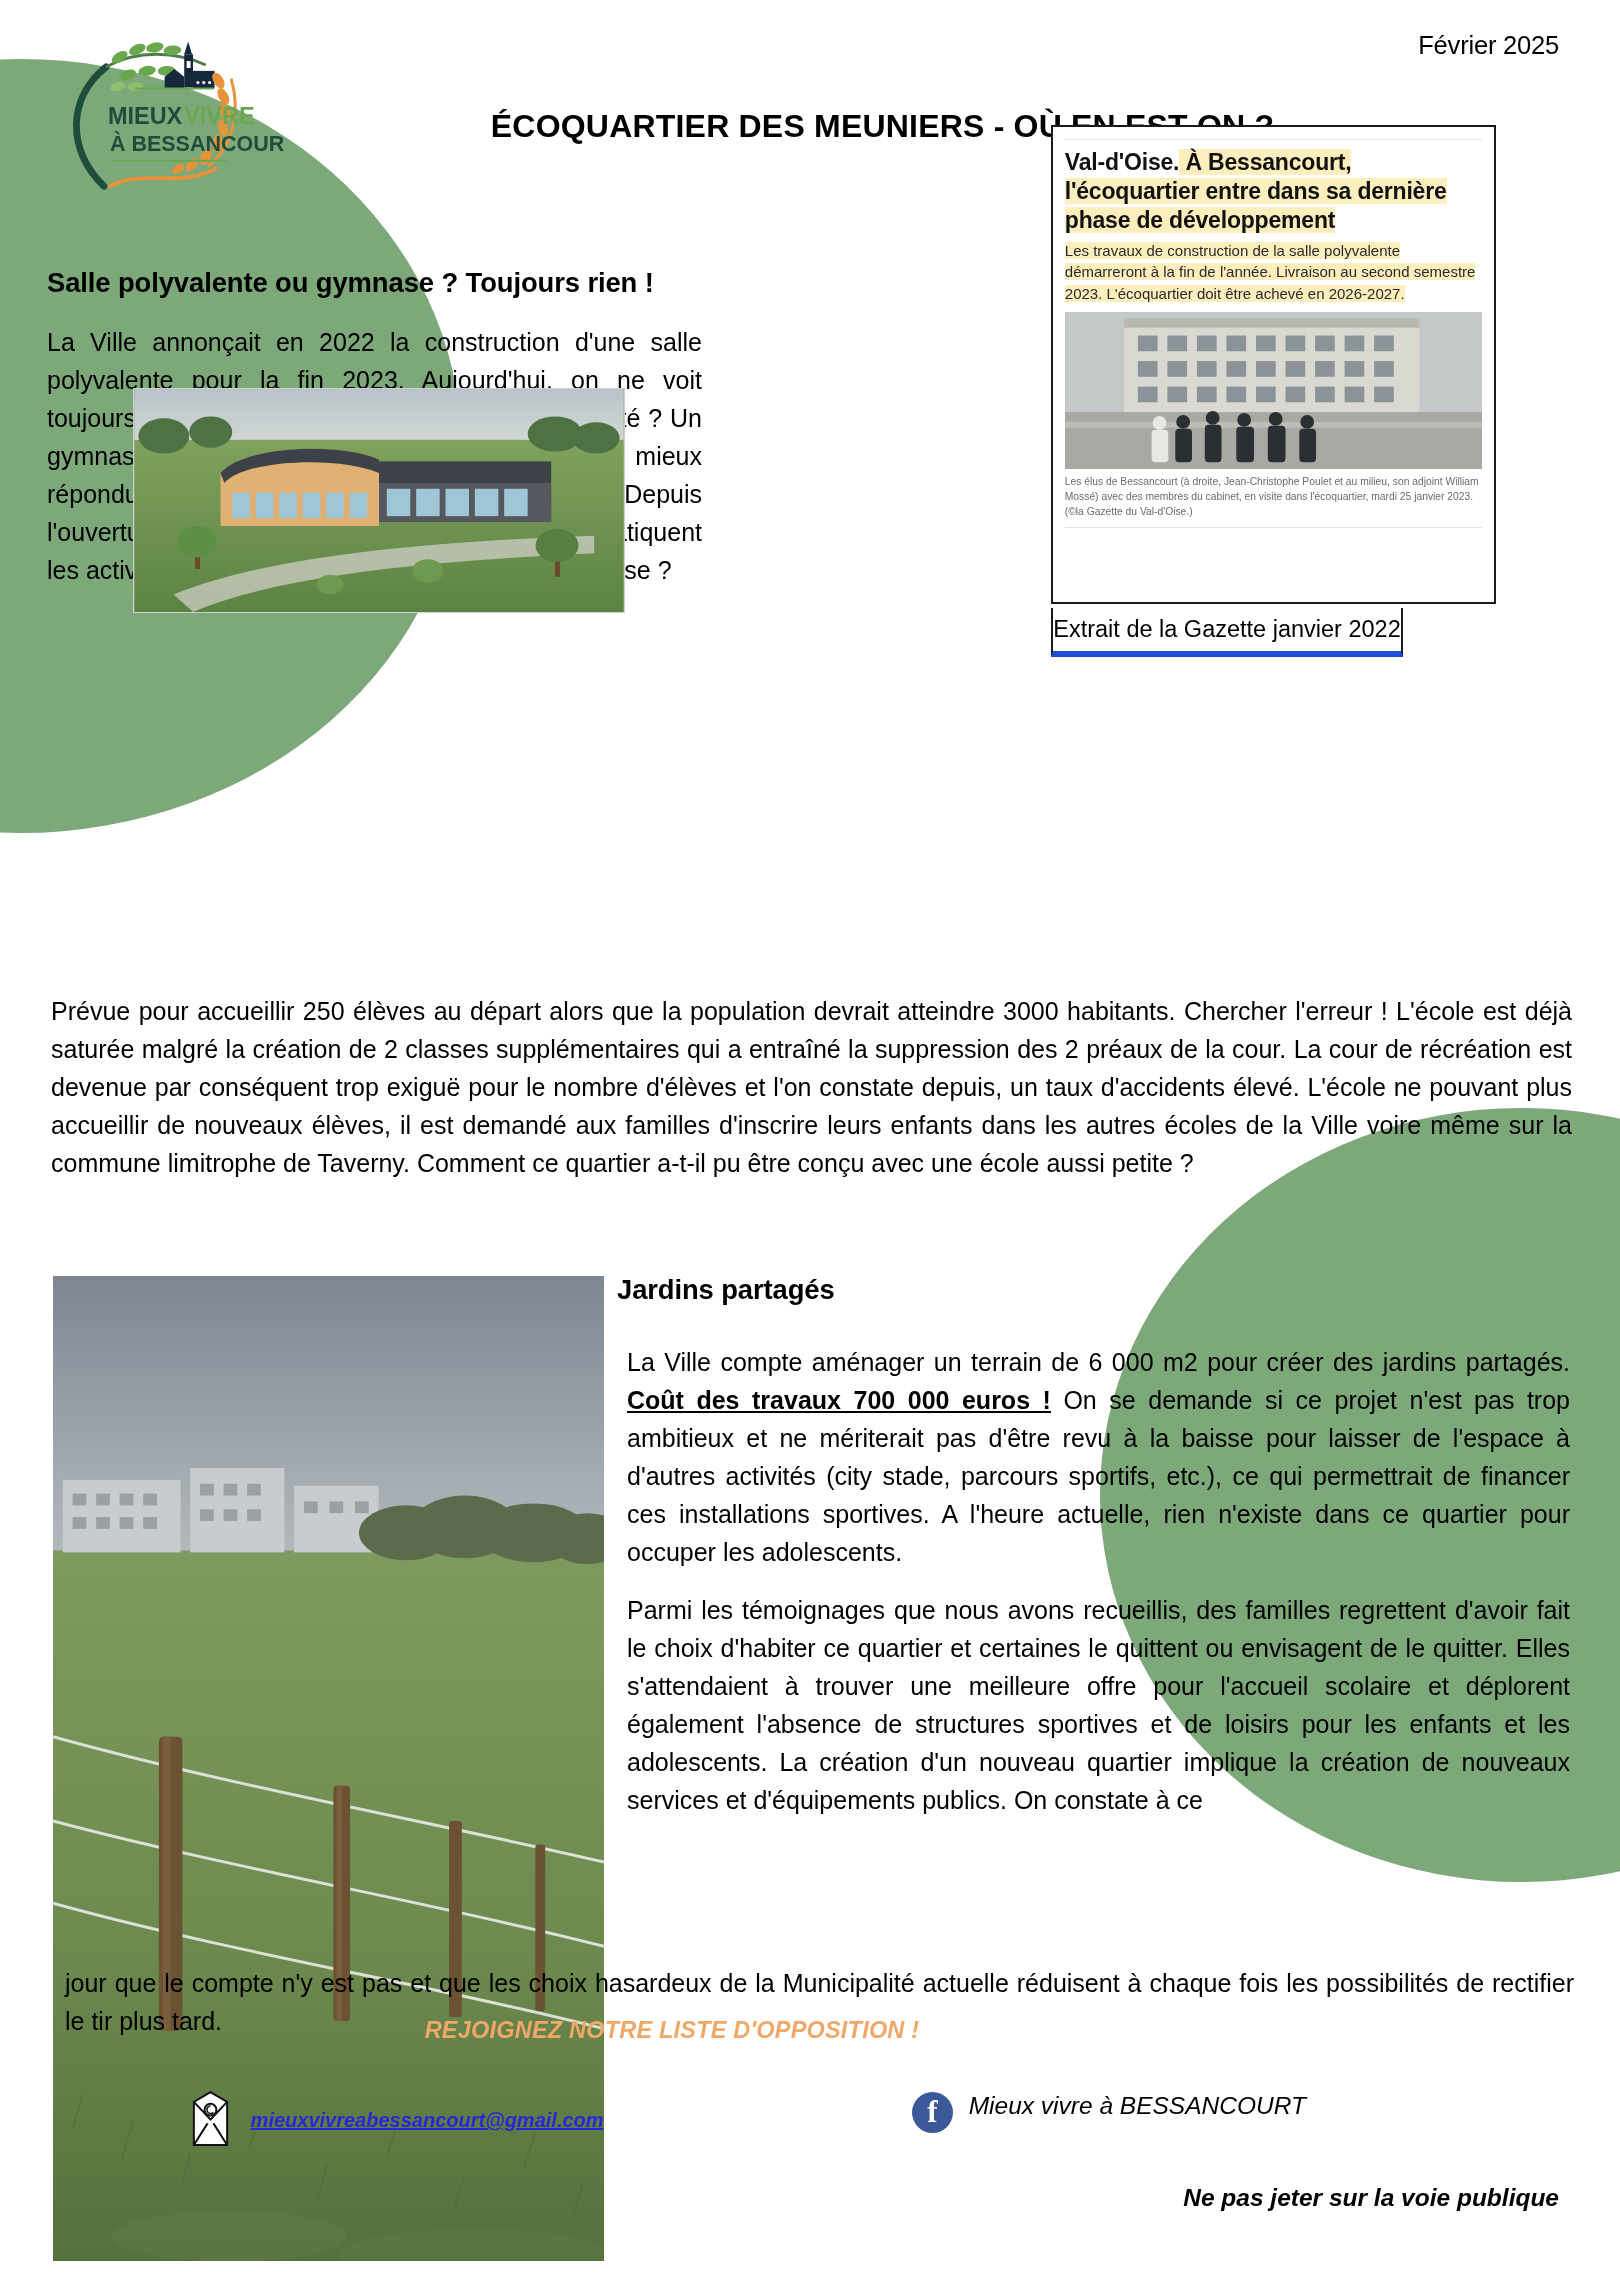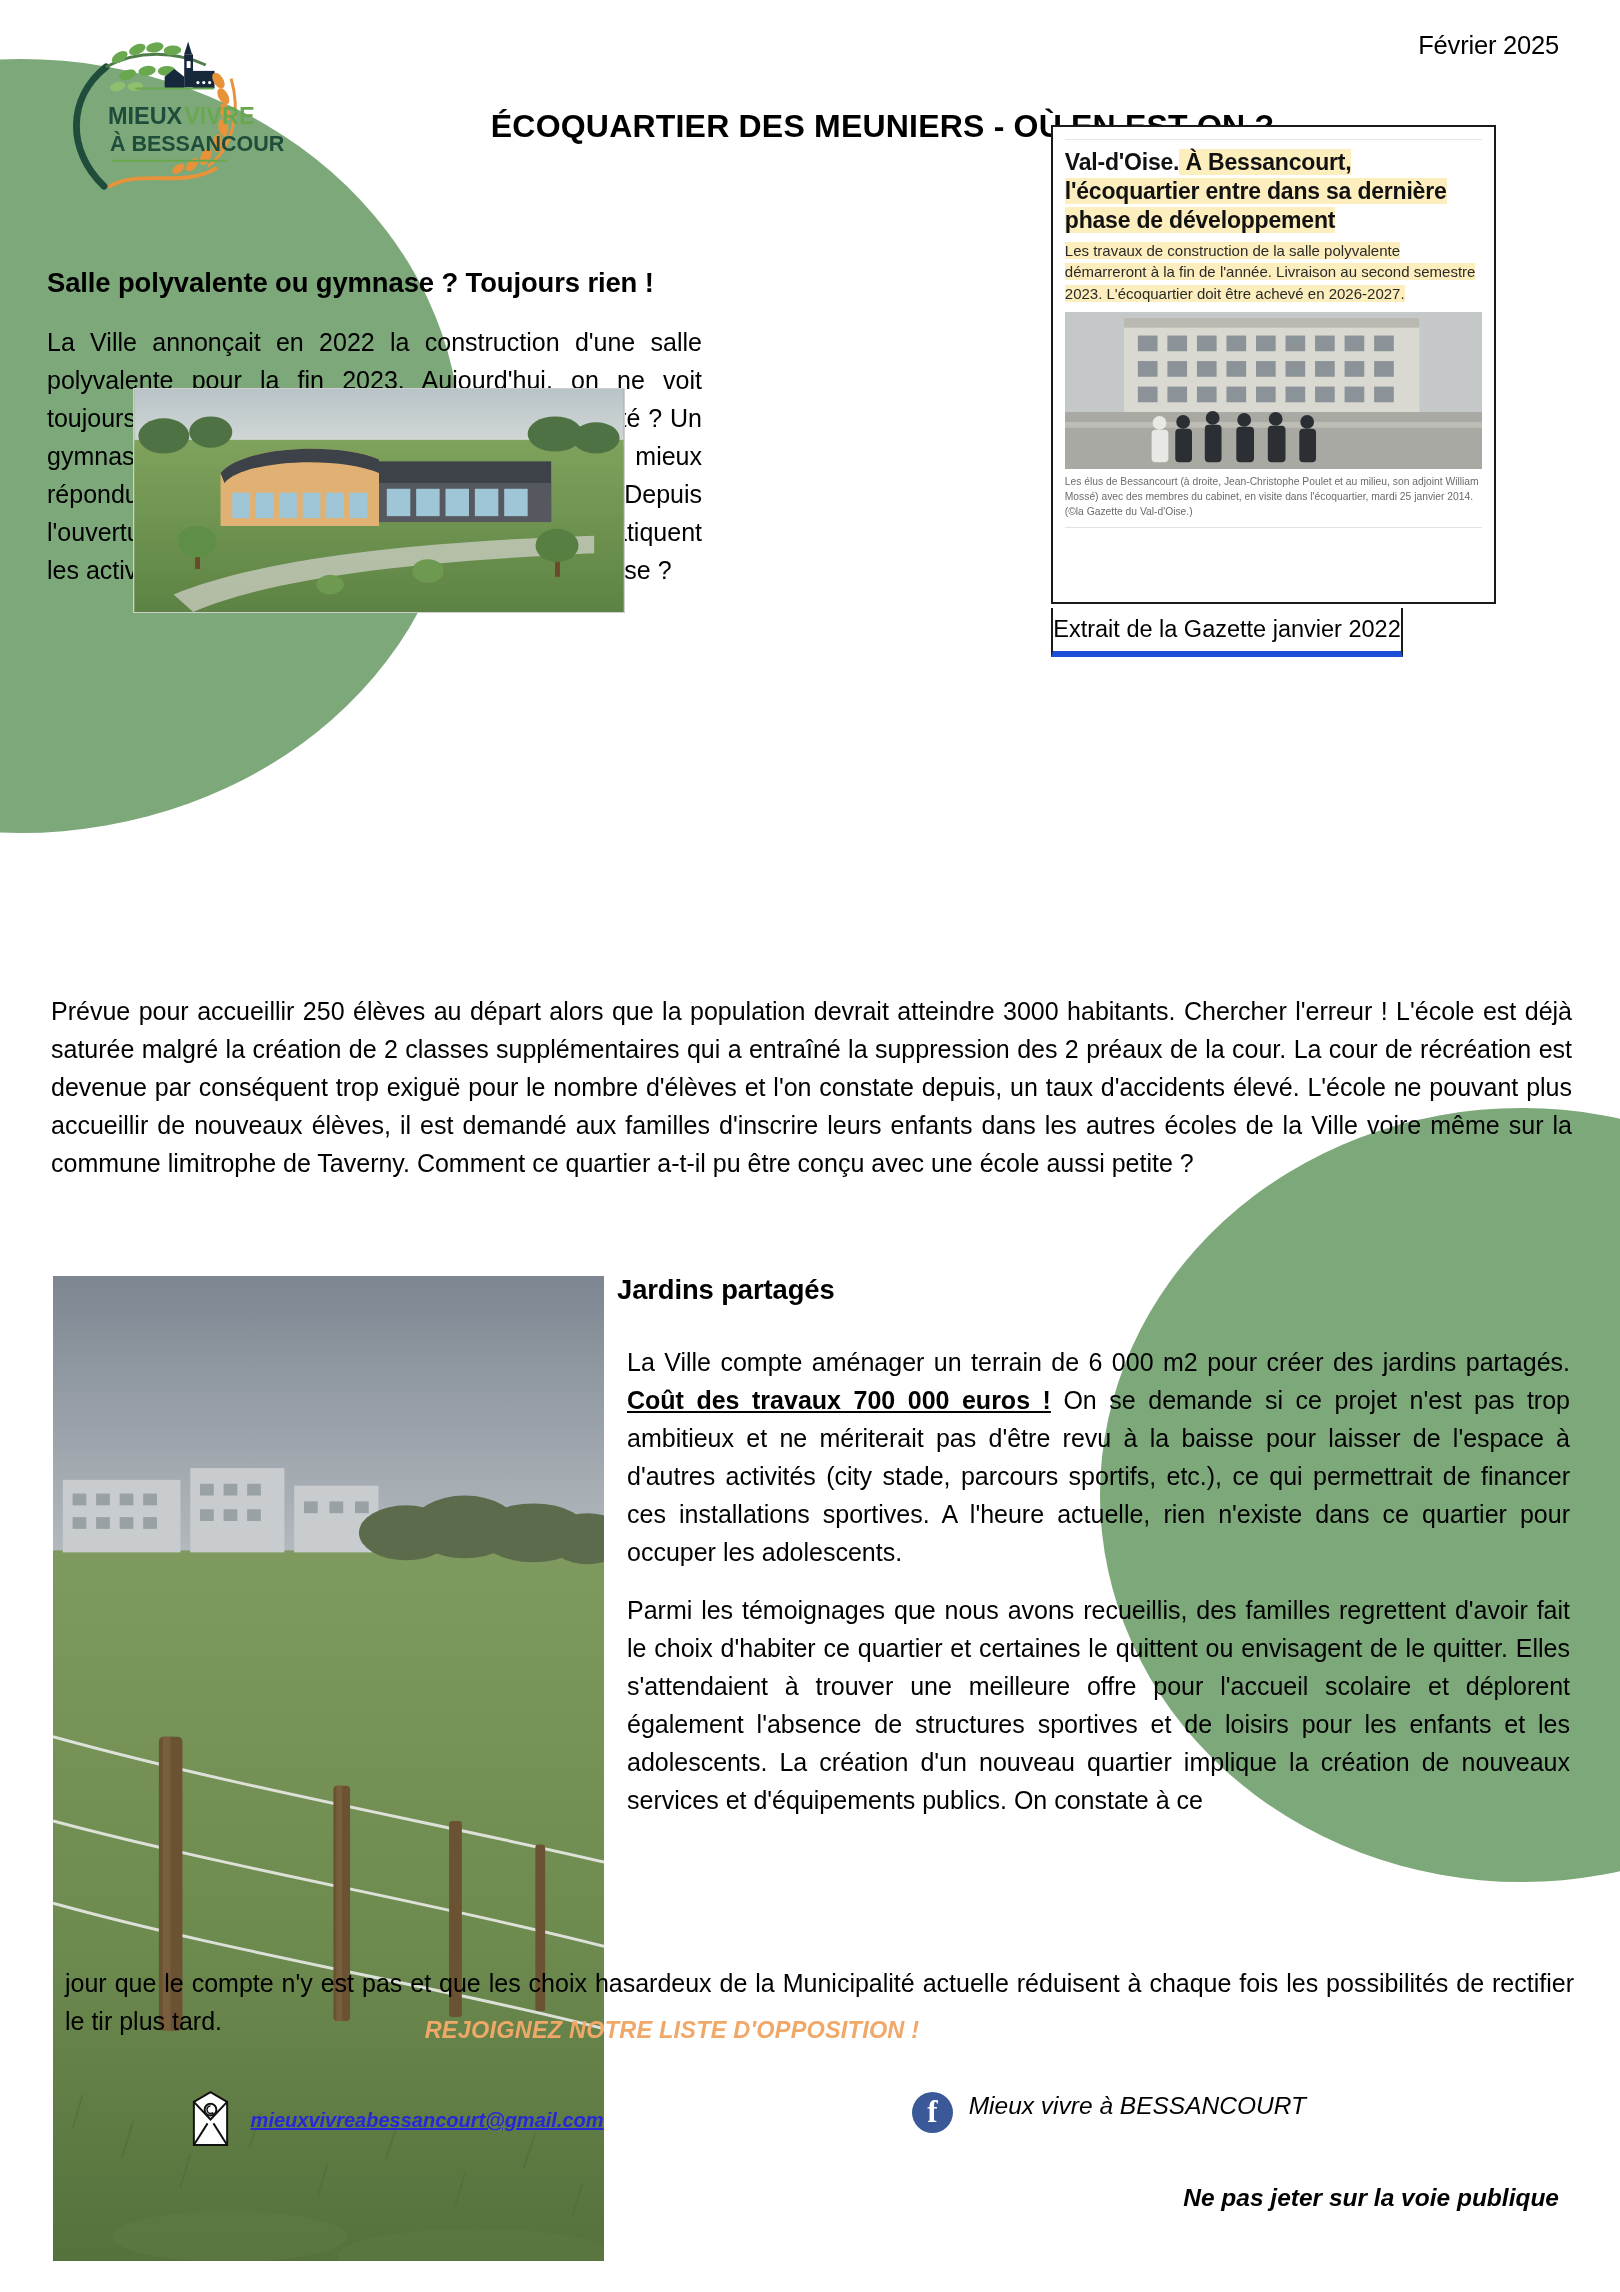--- a/index.html
+++ b/index.html
@@ -473,21 +473,21 @@
             <circle cx="246" cy="112" r="7"></circle>
               <rect x="238" y="119" width="17" height="34" rx="4"></rect>
           </g>
           <g fill="#e8e8e4">
             <circle cx="96" cy="113" r="7"></circle>
               <rect x="88" y="120" width="17" height="33" rx="4"></rect>
           </g>
         </svg>
       </div>
 
-      <div class="clip-cap">Les élus de Bessancourt (à droite, Jean-Christophe Poulet et au milieu, son adjoint William Mossé) avec des membres du cabinet, en visite dans l'écoquartier, mardi 25 janvier 2014. (©la Gazette du Val-d'Oise.)</div>
+      <div class="clip-cap">Les élus de Bessancourt (à droite, Jean-Christophe Poulet et au milieu, son adjoint William Mossé) avec des membres du cabinet, en visite dans l'écoquartier, mardi 25 janvier 2023. (©la Gazette du Val-d'Oise.)</div>
       <div class="clip-botrule"></div>
     </div>
   </div>
 
   <div class="clip-src layer">Extrait de la Gazette janvier 2022</div>
 
 
   <div class="sec2-body body-t layer">Prévue pour accueillir 250 élèves au départ alors que la population devrait atteindre 3000 habitants. Chercher l'erreur ! L'école est déjà saturée malgré la création de 2 classes supplémentaires qui a entraîné la suppression des 2 préaux de la cour. La cour de récréation est devenue par conséquent trop exiguë pour le nombre d'élèves et l'on constate depuis, un taux d'accidents élevé. L'école ne pouvant plus accueillir de nouveaux élèves, il est demandé aux familles d'inscrire leurs enfants dans les autres écoles de la Ville voire même sur la commune limitrophe de Taverny. Comment ce quartier a-t-il pu être conçu avec une école aussi petite ?</div>
 
   <div class="field-img layer">

